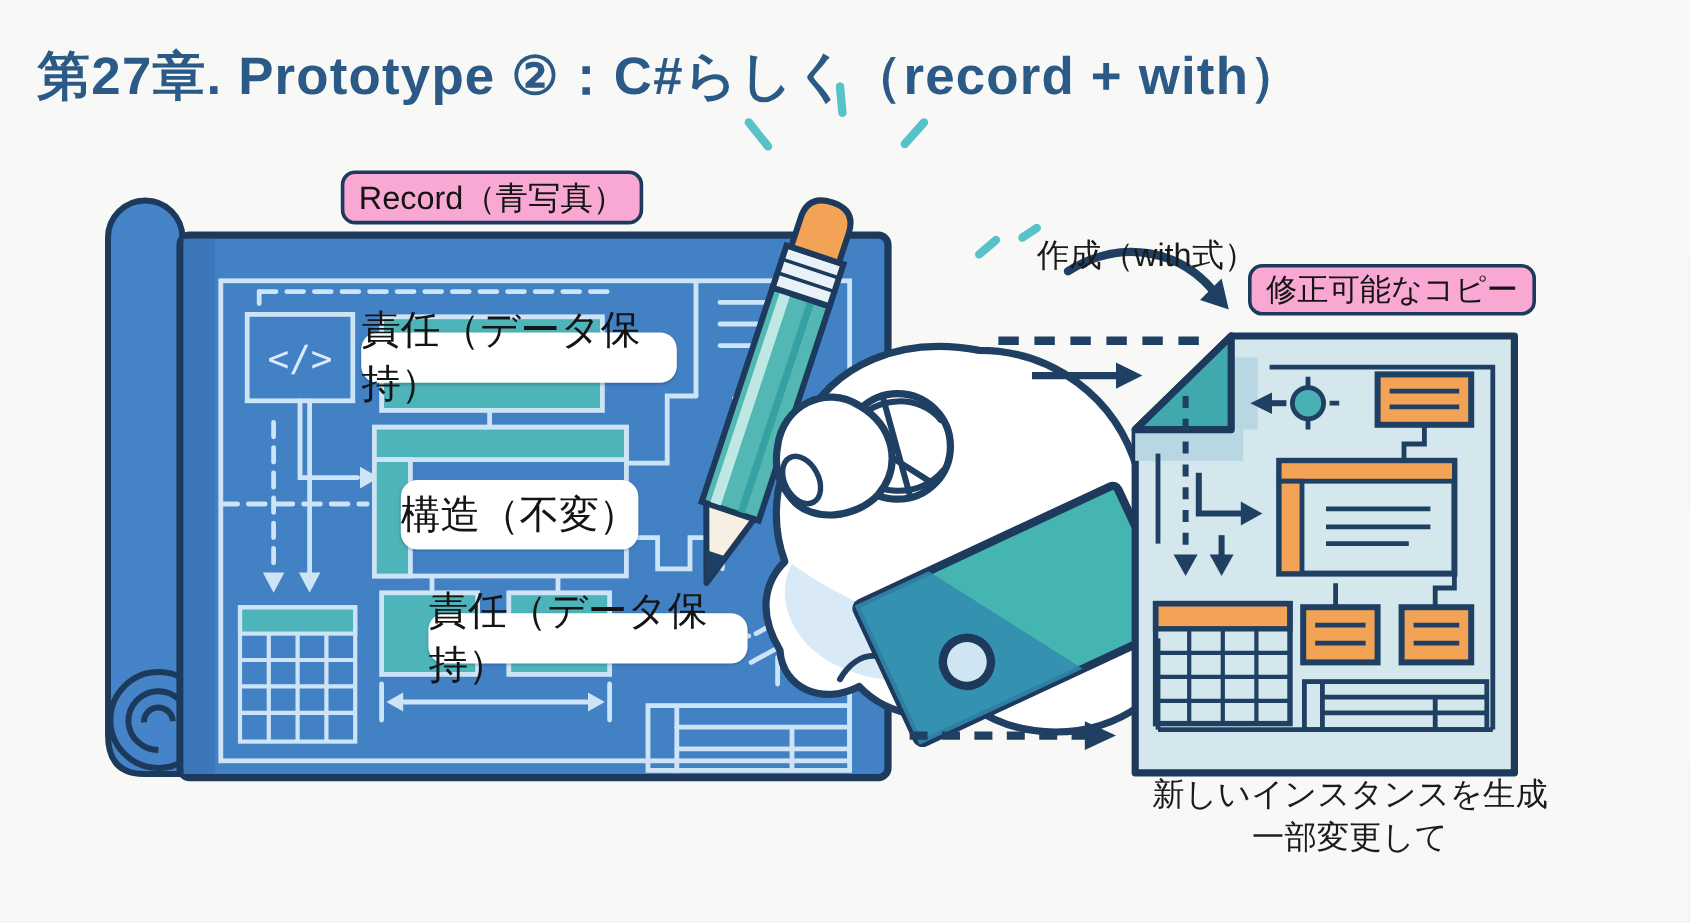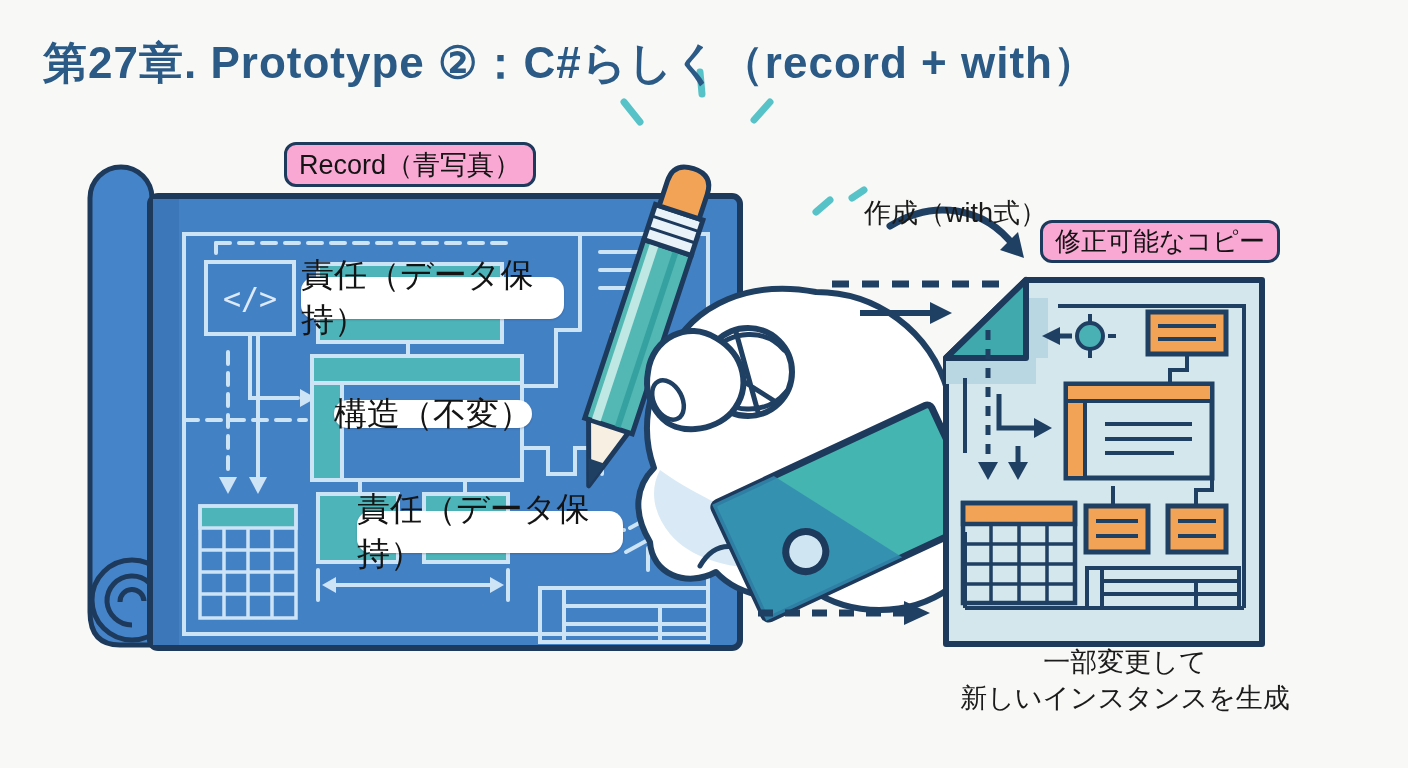--- a/index.html
+++ b/index.html
@@ -1,19 +1,19 @@
 <!DOCTYPE html>
 <html><head>
 <meta charset="utf-8">
 <style>
   html,body{margin:0;padding:0;background:#e8e8e8;}
   .stage{position:relative;width:1408px;height:768px;background:#f8f9f6;overflow:hidden;
          font-family:"Liberation Sans", sans-serif;}
   .stage svg{position:absolute;left:0;top:0;}
-  .title{position:absolute;left:12px;top:34px;width:1117px;text-align:center;
+  .title{position:absolute;left:0;top:34px;width:1117px;text-align:center;
          font-size:44px;font-weight:700;color:#2a5a85;letter-spacing:1px;}
   .tagbox{position:absolute;background:#f9a8d4;border:3.5px solid #1d3a5c;border-radius:12px;
           display:flex;align-items:center;justify-content:center;color:#141414;
           font-size:27px;box-sizing:border-box;}
   .pill{position:absolute;background:#ffffff;border-radius:14px;display:flex;align-items:center;
         justify-content:center;color:#141414;font-size:33px;box-sizing:border-box;
         box-shadow:0 1px 2px rgba(20,40,70,.25);}
   .plain-label{position:absolute;color:#1a1a1a;font-size:27px;white-space:nowrap;}
   .caption{position:absolute;left:930px;top:644px;width:390px;text-align:center;
            color:#1b1b1b;font-size:27px;line-height:36px;}
@@ -242,25 +242,25 @@
       </g>
     </g>
   </svg>
 
   <div class="title">第27章. Prototype ②：C#らしく（record + with）</div>
 
   <div class="tagbox" style="left:284px;top:142px;width:252px;height:45px;">Record（青写真）</div>
 
   <div class="pill" style="left:301px;top:277px;width:263px;height:42px;">責任（データ保持）</div>
 
-  <div class="pill" style="left:334px;top:400px;width:198px;height:28px;">構造（不変）</div>
+  <div class="pill" style="left:334px;top:400px;width:198px;height:58px;">構造（不変）</div>
 
   <div class="pill" style="left:357px;top:511px;width:266px;height:42px;">責任（データ保持）</div>
 
   <div class="plain-label" style="left:864px;top:168px;margin-top:27px;">作成（with式）</div>
 
   <div class="tagbox" style="left:1040px;top:220px;width:240px;height:43px;font-size:26px;">修正可能なコピー</div>
 
   <div class="caption">
+    <div>新しいインスタンスを生成</div>
     <div>一部変更して</div>
-    <div>新しいインスタンスを生成</div>
   </div>
 </div>
 
 </body></html>

